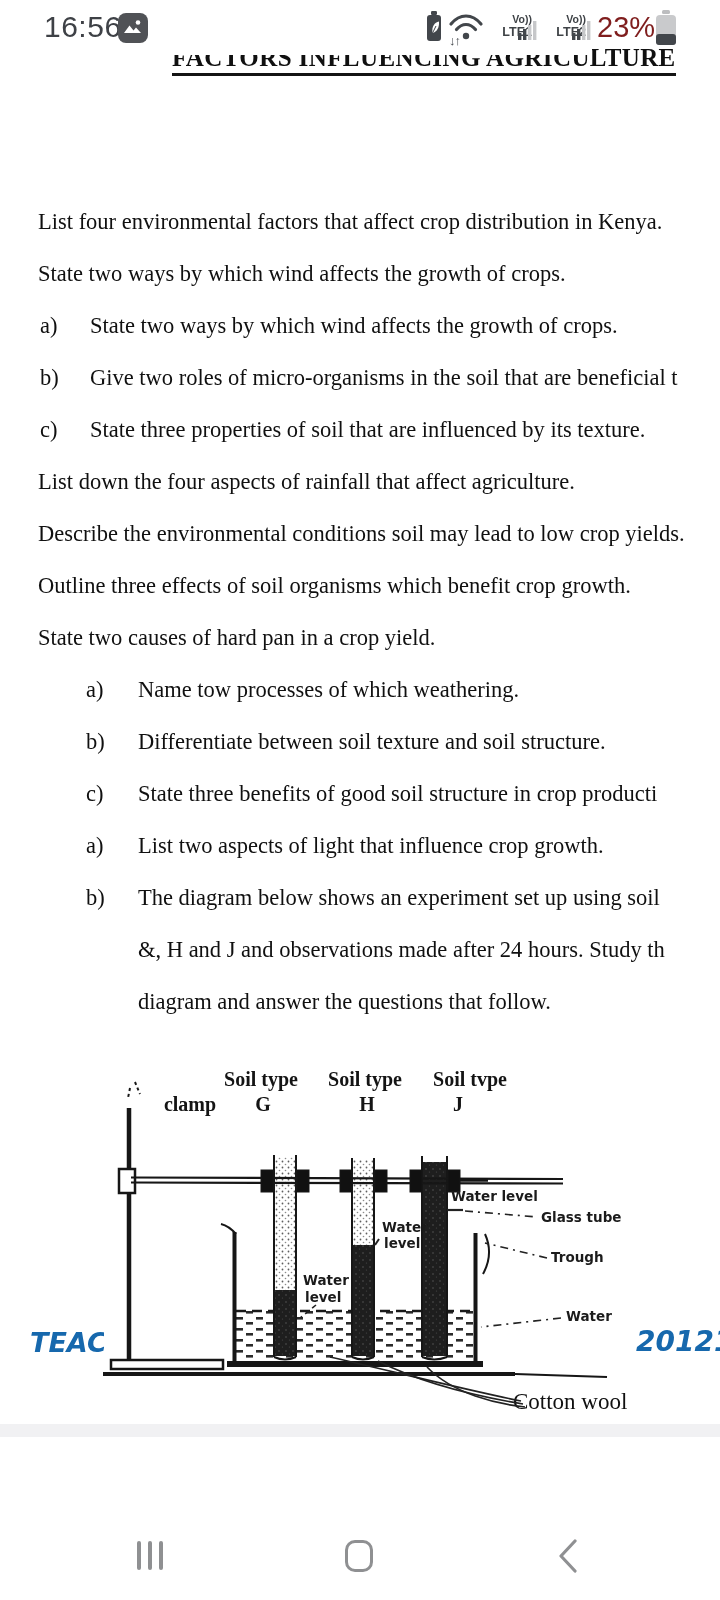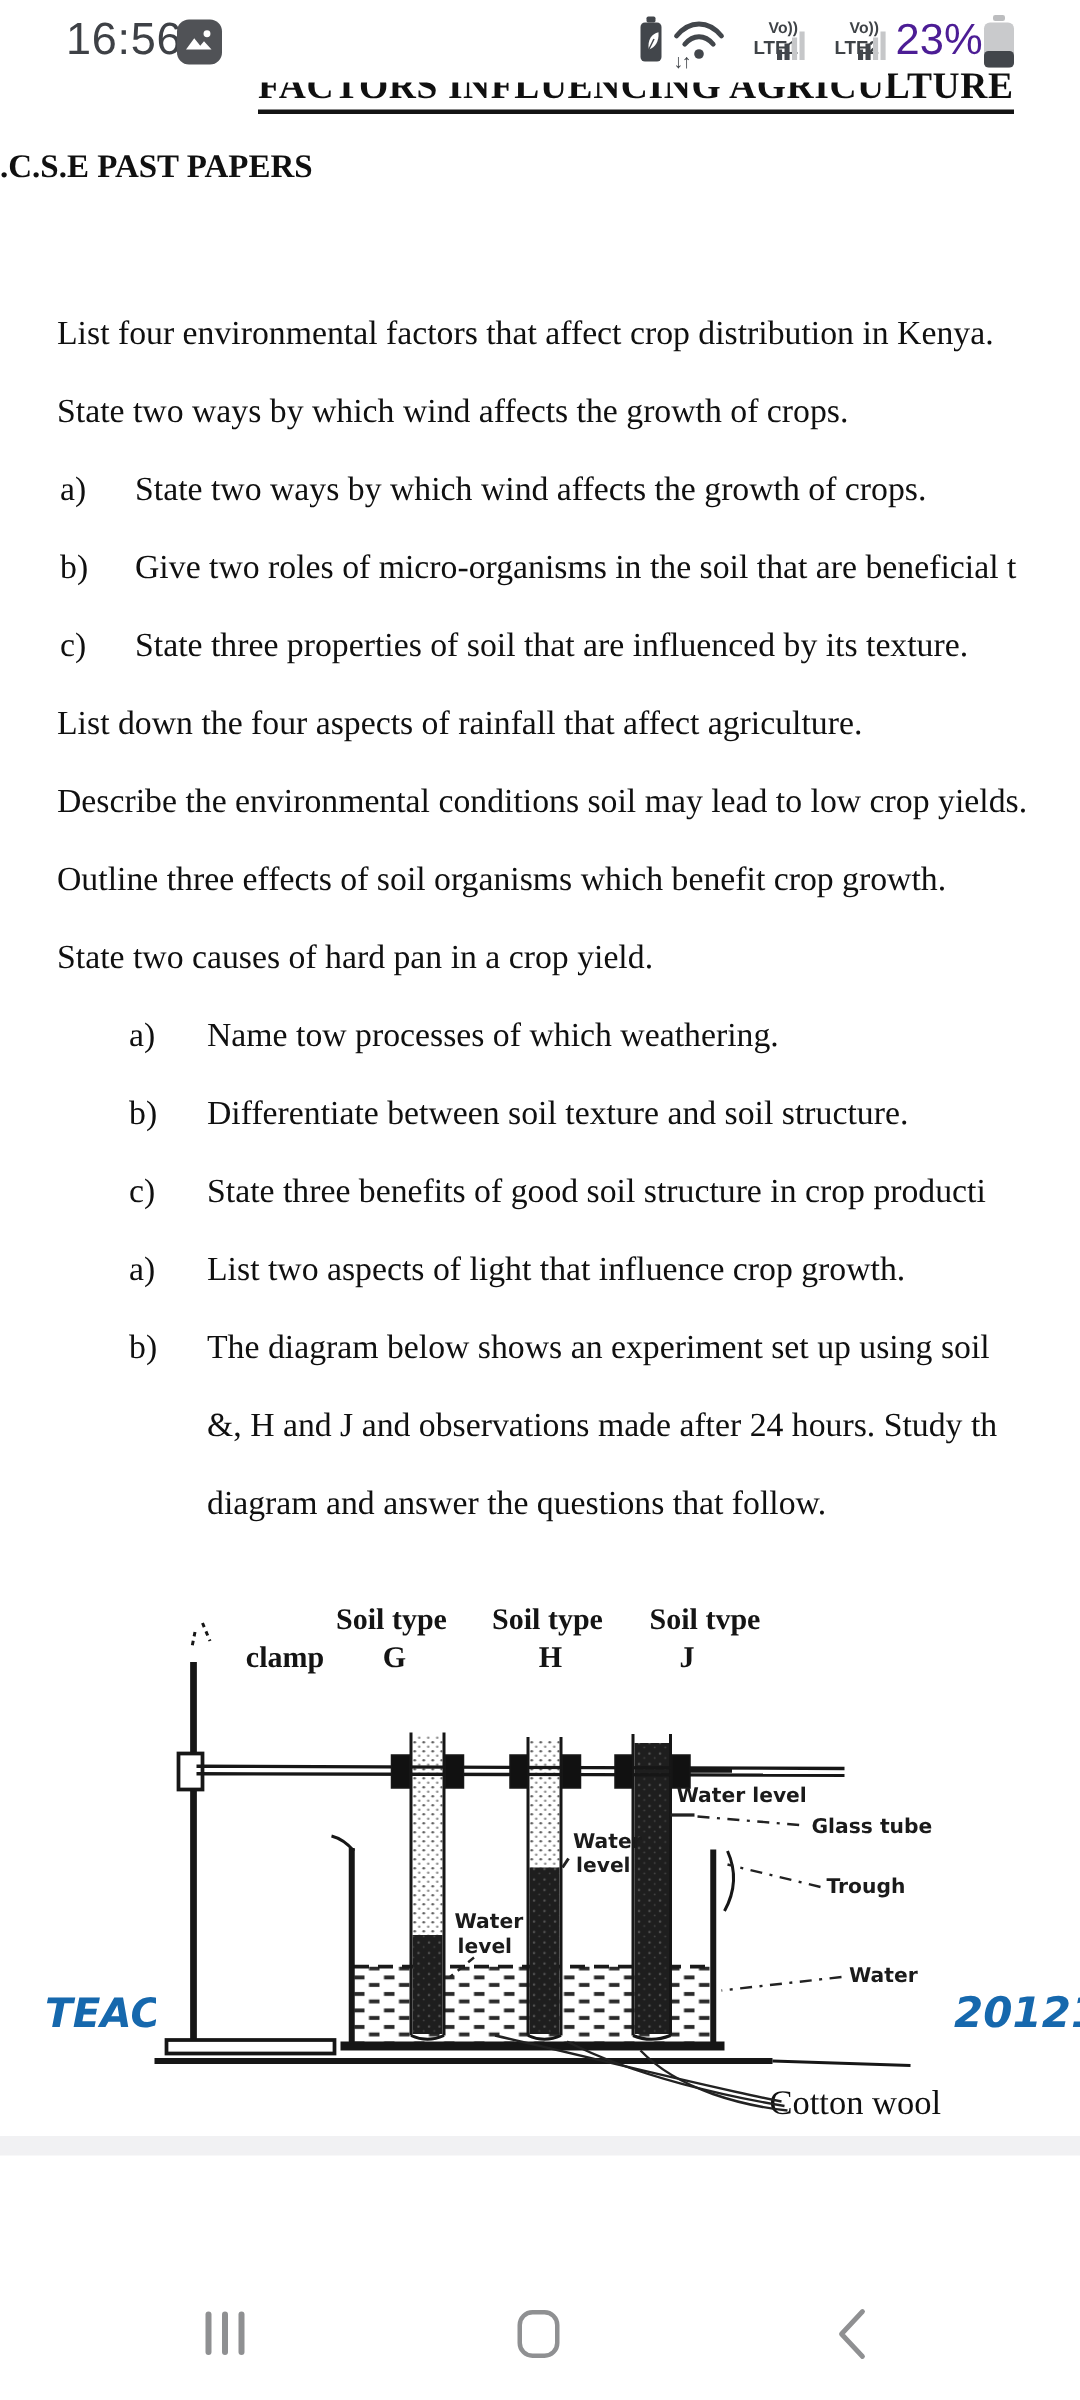--- a/index.html
+++ b/index.html
@@ -12,21 +12,21 @@
   .sb-gallery{position:absolute;left:117px;top:12px;}
   .sb-batt-saver{position:absolute;left:424px;top:10px;}
   .sb-wifi{position:absolute;left:447px;top:11px;}
   .sb-arrows{position:absolute;left:449px;top:33px;font-size:13px;font-weight:bold;color:#42464b;letter-spacing:-1px;}
   .sb-net{position:absolute;top:14px;width:46px;text-align:right;color:#3f4347;line-height:11px;}
   .sb-net .vo{font-size:10.5px;font-weight:bold;display:block;}
   .sb-net .lte{font-size:12.5px;font-weight:bold;display:block;margin-top:2px;}
   .sb-net1{left:486px;} .sb-net2{left:540px;}
   .sb-bars1{position:absolute;left:518px;top:16px;}
   .sb-bars2{position:absolute;left:572px;top:16px;}
-  .sb-pct{position:absolute;left:597px;top:11px;font-size:29px;color:#4c1d95;}
+  .sb-pct{position:absolute;left:597px;top:11px;font-size:29px;color:#7f1d1d;}
   .sb-batt{position:absolute;left:654px;top:10px;}
 
   
   .doc{position:absolute;top:0;left:0;width:720px;height:1424px;background:#fff;z-index:5;
        font-family:"Liberation Serif", serif;color:#101010;}
   .doc-title{position:absolute;top:44px;left:172px;font-size:25px;font-weight:bold;white-space:nowrap;
              letter-spacing:.4px;border-bottom:3px solid #141414;padding-bottom:1px;z-index:6;}
   .doc-subtitle{position:absolute;top:98px;left:0;font-size:22px;font-weight:bold;white-space:nowrap;}
 
   .questions{position:absolute;top:196px;left:0;width:760px;}
@@ -121,21 +121,20 @@
         <rect x="8" y="0" width="8" height="4" rx="1.5" fill="#bcbdbf"></rect>
         <rect x="2" y="5" width="20" height="30" rx="4" fill="#c9cacc"></rect>
         <rect x="2" y="24" width="20" height="11" rx="3" fill="#42464b"></rect>
       </svg>
     </span>
   </div>
 
   <div class="doc">
 
     <div class="doc-title">FACTORS INFLUENCING AGRICULTURE</div>
-    <div class="doc-subtitle">.C.S.E PAST PAPERS</div>
 
     <div class="questions">
       <div class="q-line q-plain"><span>List four environmental factors that affect crop distribution in Kenya.</span></div>
       <div class="q-line q-plain"><span>State two ways by which wind affects the growth of crops.</span></div>
       <div class="q-line q-l1"><span class="q-marker">a)</span><span>State two ways by which wind affects the growth of crops.</span></div>
       <div class="q-line q-l1"><span class="q-marker">b)</span><span>Give two roles of micro-organisms in the soil that are beneficial t</span></div>
       <div class="q-line q-l1"><span class="q-marker">c)</span><span>State three properties of soil that are influenced by its texture.</span></div>
       <div class="q-line q-plain"><span>List down the four aspects of rainfall that affect agriculture.</span></div>
       <div class="q-line q-plain"><span>Describe the environmental conditions soil may lead to low crop yields.</span></div>
       <div class="q-line q-plain"><span>Outline three effects of soil organisms which benefit crop growth.</span></div>

